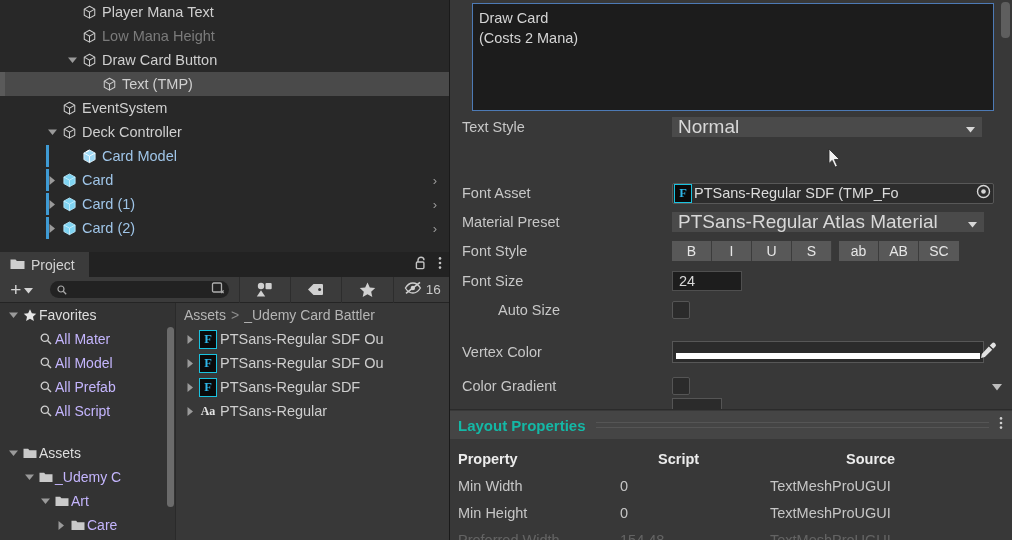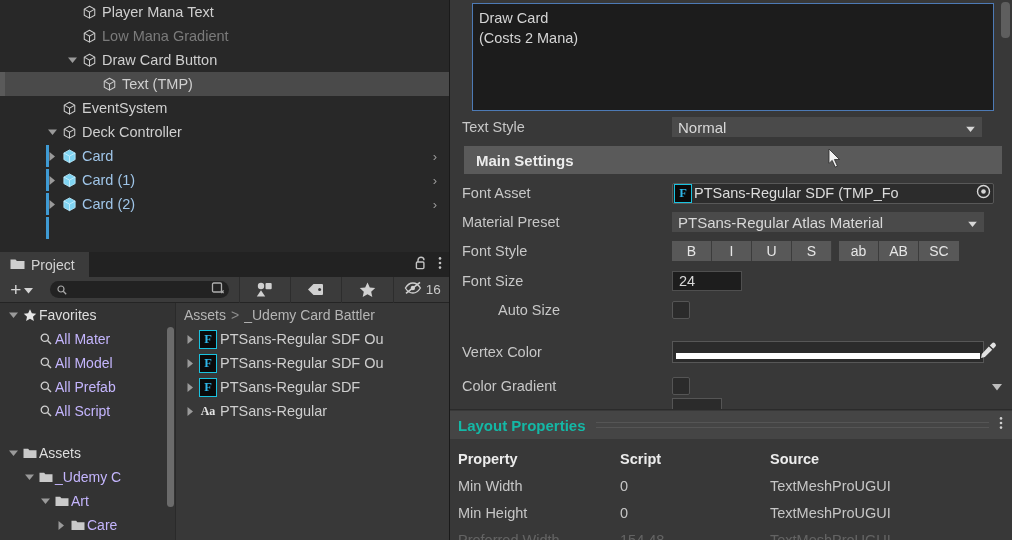--- a/index.html
+++ b/index.html
@@ -63,21 +63,21 @@
 
   
   #inspector{ position:absolute; left:450px; top:0; width:562px; height:540px; background:#383838; }
   #insp-scroll{ position:absolute; right:2px; top:2px; width:9px; height:36px; background:#5e5e5e; border-radius:4px; }
   #textarea{ position:absolute; left:22px; top:3px; width:522px; height:108px; background:#1c1c1c;
              border:1px solid #4d7ab5; padding:4px 6px; color:#d5d5d5; font-size:14.5px; line-height:20px; }
   .irow{ position:relative; height:28px; display:flex; align-items:center; }
   .ilabel{ width:222px; flex:0 0 222px; padding-left:12px; color:#c7c7c7; font-size:14.5px; }
   .ilabel.ind{ padding-left:48px; }
   .dd{ height:20px; background:#4a4a4a; display:flex; align-items:center; padding:10px 6px;
-       color:#d8d8d8; font-size:15px; position:relative; }
+       color:#d8d8d8; font-size:19px; position:relative; }
   .dd .arrow{ position:absolute; right:7px; top:50%; transform:translateY(-50%); }
   .secbar{ position:relative; height:28px; background:#5a5a5a; display:flex; align-items:center;
            margin:0 10px 0 14px; color:#ececec; font-weight:bold; font-size:15px; padding-left:12px; }
   .objfield{ height:21px; background:#2c2c2c; border:1px solid #585858; border-radius:2px;
              display:flex; align-items:center; color:#dcdcdc; font-size:14.5px; position:relative; overflow:hidden; }
   .objfield .objpick{ position:absolute; right:2px; top:50%; transform:translateY(-50%); }
   .stylebtns{ display:flex; gap:0; }
   .sbtn{ width:40px; height:20px; background:#585858; display:flex; align-items:center; justify-content:center;
          color:#e6e6e6; font-size:14px; border-right:1px solid #3c3c3c; }
   .sbtn:last-child{ border-right:0; }
@@ -88,21 +88,21 @@
   .colorbar{ width:312px; height:22px; background:#2b2b2b; border:1px solid #575757; position:relative; }
   .colorbar .swatch{ position:absolute; left:3px; right:3px; bottom:3px; height:6px; background:#ffffff; }
   .colorbar .eyed{ position:absolute; right:-14px; top:-1px; }
   #sec-divider{ position:absolute; left:0; right:0; height:1px; background:#2b2b2b; }
   #layoutbar{ position:absolute; left:0; top:411px; width:562px; height:28px; background:#454545;
               display:flex; align-items:center; }
   #layoutbar .lbl{ padding-left:8px; color:#14b8a6; font-weight:bold; font-size:15px; }
   #layoutbar .rule{ flex:1; height:6px; margin:0 10px 0 10px; border-top:1px solid #555; border-bottom:1px solid #555; }
   #layoutbar .kebab{ padding-right:9px; }
   #layouttbl{ position:absolute; left:0; top:446px; width:562px; }
-  .lt-head{ display:flex; color:#ececec; font-weight:bold; font-size:14.5px; height:26px; align-items:center; }
+  .lt-head{ display:flex; color:#ececec; font-weight:bold; font-size:14.5px; height:26px; align-items:center;gap:38px; }
   .lt-row{ display:flex; color:#c6c6c6; font-size:14.5px; height:27px; align-items:center; }
   .lt-c1{ width:170px; flex:0 0 170px; padding-left:8px; }
   .lt-c2{ width:150px; flex:0 0 150px; }
   .lt-c3{ flex:1; }
   .lt-row.cut{ opacity:0.30; }
 
   #cursor{ position:absolute; left:828px; top:148px; pointer-events:none; }
   .sep-vline{ position:absolute; left:449px; top:0; width:2px; height:540px; background:#1a1a1a; }
 </style>
 </head>
@@ -126,21 +126,21 @@
         </div>
         <div class="h-row dim">
           <span style="width:66px;flex:0 0 66px;"></span>
           <span class="tw"></span>
           <span class="gicon">
             <svg width="15" height="15" viewBox="0 0 16 16">
               <path d="M8 1.3l5.6 3.1v6.5L8 14 2.4 10.9V4.4z" fill="none" stroke="#cdcdcd" stroke-width="1.1" stroke-linejoin="round"></path>
               <path d="M2.4 4.4L8 7.6l5.6-3.2M8 7.6V14" stroke="#cdcdcd" stroke-width="1.1" fill="none"></path>
             </svg>
           </span>
-          <span class="lbl">Low Mana Gradient</span>
+          <span class="lbl">Low Mana Height</span>
         </div>
         <div class="h-row">
           <span style="width:66px;flex:0 0 66px;"></span>
           <span class="tw">
             <svg width="9" height="7" viewBox="0 0 9 7">
               <path d="M0 0.5h9L4.5 6z" fill="#9a9a9a"></path>
             </svg>
           </span>
           <span class="gicon">
             <svg width="15" height="15" viewBox="0 0 16 16">
@@ -179,20 +179,32 @@
               <path d="M0 0.5h9L4.5 6z" fill="#9a9a9a"></path>
             </svg>
           </span>
           <span class="gicon">
             <svg width="15" height="15" viewBox="0 0 16 16">
               <path d="M8 1.3l5.6 3.1v6.5L8 14 2.4 10.9V4.4z" fill="none" stroke="#cdcdcd" stroke-width="1.1" stroke-linejoin="round"></path>
               <path d="M2.4 4.4L8 7.6l5.6-3.2M8 7.6V14" stroke="#cdcdcd" stroke-width="1.1" fill="none"></path>
             </svg>
           </span>
           <span class="lbl">Deck Controller</span>
+        </div>
+        <div class="h-row prefab">
+          <span style="width:66px;flex:0 0 66px;"></span>
+          <span class="tw"></span>
+          <span class="gicon">
+            <svg width="15" height="15" viewBox="0 0 16 16">
+              <path d="M8 1l6 3.3v7L8 14.6 2 11.3v-7z" fill="#9fd9f5" stroke="#e4f4fd" stroke-width="0.9" stroke-linejoin="round"></path>
+              <path d="M2 4.3L8 7.6l6-3.3M8 7.6v7" stroke="#ffffff" stroke-width="0.9" fill="none"></path>
+              <path d="M4.4 3.2l3.3-1.8" stroke="#ffffff" stroke-width="1.2"></path>
+            </svg>
+          </span>
+          <span class="lbl">Card Model</span>
         </div>
         <div class="pmark" style="top: 145px;"></div>
         <div class="h-row prefab">
           <span style="width:46px;flex:0 0 46px;"></span>
           <span class="tw">
             <svg width="7" height="9" viewBox="0 0 7 9">
               <path d="M0.5 0L6 4.5L0.5 9z" fill="#9a9a9a"></path>
             </svg>
           </span>
           <span class="gicon">
@@ -514,23 +526,20 @@
       <div class="dd" style="width:310px;">
         <span>Normal</span>
         <span class="arrow">
           <svg width="9" height="6" viewBox="0 0 9 6">
               <path d="M0 0h9L4.5 5.5z" fill="#d7d7d7"></path>
             </svg>
         </span>
       </div>
     </div>
 
-    <div class="secbar" style="position:absolute;left:0;top:146px;width:538px;">
-      <span>Main Settings</span>
-    </div>
 
     <div class="irow" style="position:absolute;left:0;top:179px;width:562px;">
       <div class="ilabel">Font Asset</div>
       <div class="objfield" style="width:322px;">
         <span class="fic" style="margin:0 1px 0 1px;height:19px;">F</span>
         <span style="padding-left:1px;">PTSans-Regular SDF (TMP_Fo</span>
         <span class="objpick">
           <svg width="15" height="15" viewBox="0 0 15 15">
               <circle cx="7.5" cy="7.5" r="6" fill="none" stroke="#d6d6d6" stroke-width="1.4"></circle>
               <circle cx="7.5" cy="7.5" r="2.3" fill="#d6d6d6"></circle>

